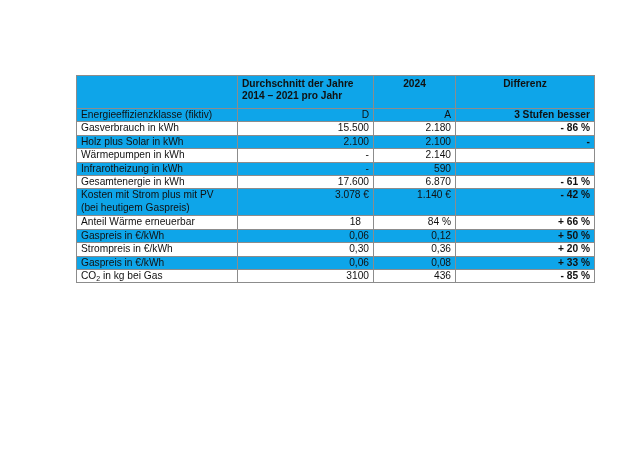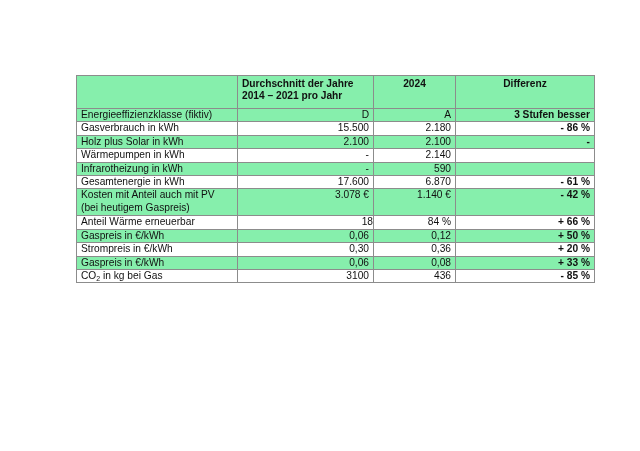--- a/index.html
+++ b/index.html
@@ -13,21 +13,21 @@
   table.energy col.c1 { width:161px; }
   table.energy col.c2 { width:136px; }
   table.energy col.c3 { width:82px; }
   table.energy col.c4 { width:139px; }
   table.energy td, table.energy th {
     border:1px solid #8c8c8c; padding:0 4px 0 4px; vertical-align:top;
     overflow:hidden; white-space:nowrap;
   }
   table.energy th { font-weight:bold; height:30px; padding-top:2px; text-align:left; }
   table.energy th.center { text-align:center;margin-top:12px; }
-  .shade td, .shade th { background:#86efac; }
+  .shade td, .shade th { background:#0ea5e9; }
   td.num { text-align:right; }
   td.bold { font-weight:bold; }
   tr.r1 td { height:12.4px; }
   tr.tall td { height:26px; }
   .diff-sep { display:inline-block; width:26px; }
   sub { font-size:7px; vertical-align:-2px; line-height:0; }
 </style>
 </head>
 <body>
 
@@ -82,31 +82,31 @@
   </tr>
   <tr class="r1">
     <td>Gesamtenergie in kWh</td>
     <td class="num">17.600</td>
     <td class="num">6.870</td>
     <td class="num bold">- 61 %</td>
   </tr>
 
   <tr class="shade tall">
     <td>
-      <div>Kosten mit Anteil auch mit PV</div>
+      <div>Kosten mit Strom plus mit PV</div>
       <div>(bei heutigem Gaspreis)</div>
     </td>
     <td class="num">3.078 €</td>
     <td class="num">1.140 €</td>
     <td class="num bold">- 42 %</td>
   </tr>
 
   <tr class="r1">
     <td>Anteil Wärme erneuerbar</td>
-    <td class="num" style="padding-right:0">18</td>
+    <td class="num" style="padding-right:12px">18</td>
     <td class="num">84 %</td>
     <td class="num bold">+ 66 %</td>
   </tr>
   <tr class="shade r1">
     <td>Gaspreis in €/kWh</td>
     <td class="num">0,06</td>
     <td class="num">0,12</td>
     <td class="num bold">+ 50 %</td>
   </tr>
   <tr class="r1">

